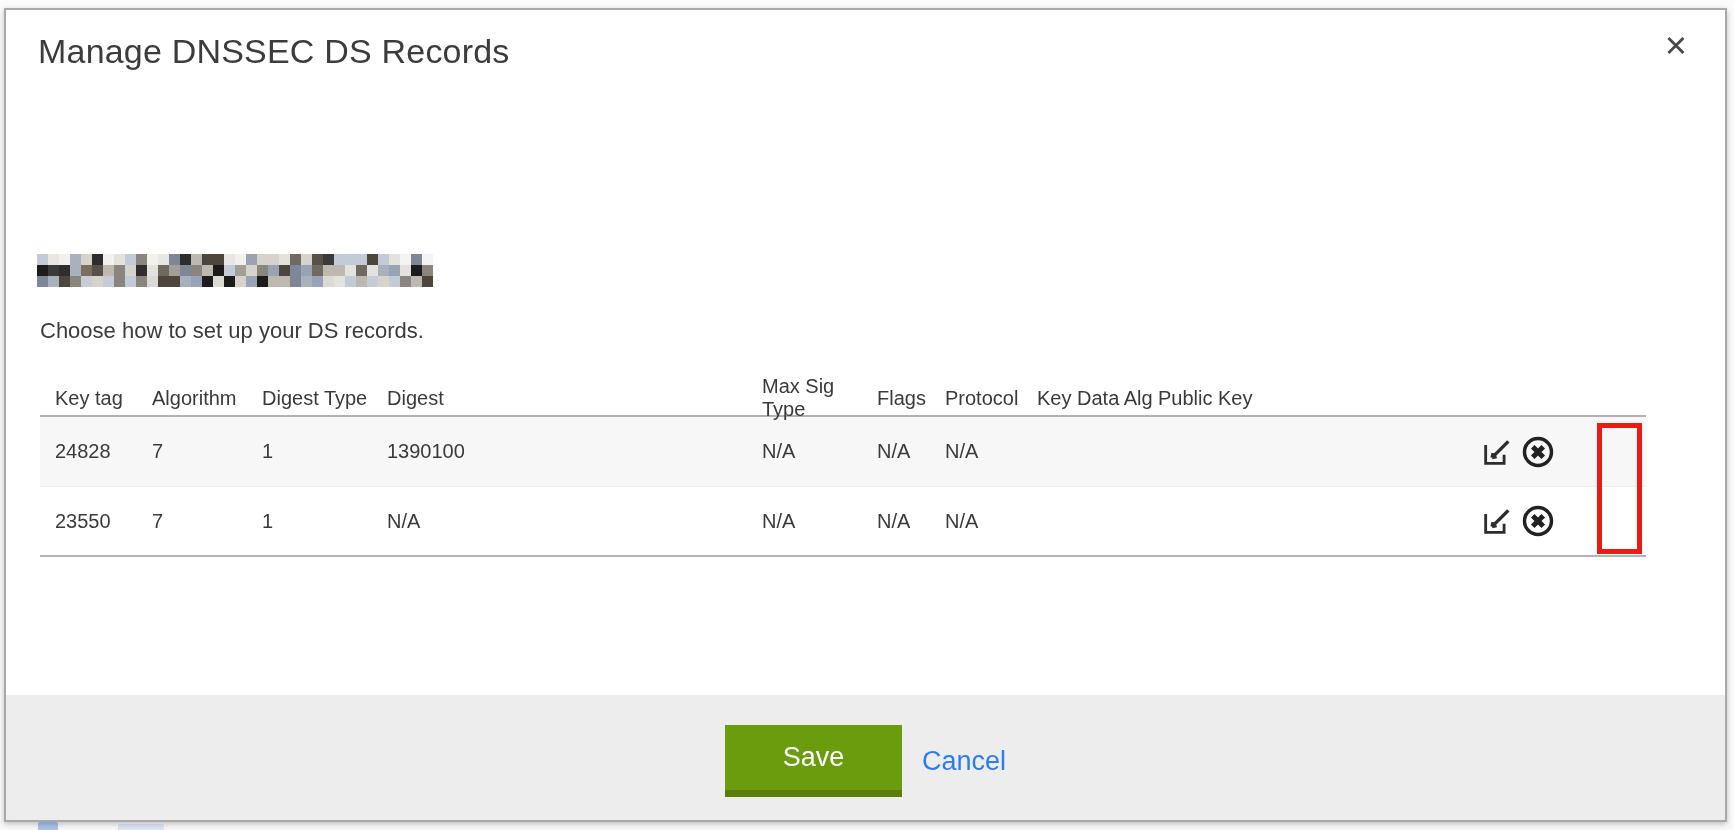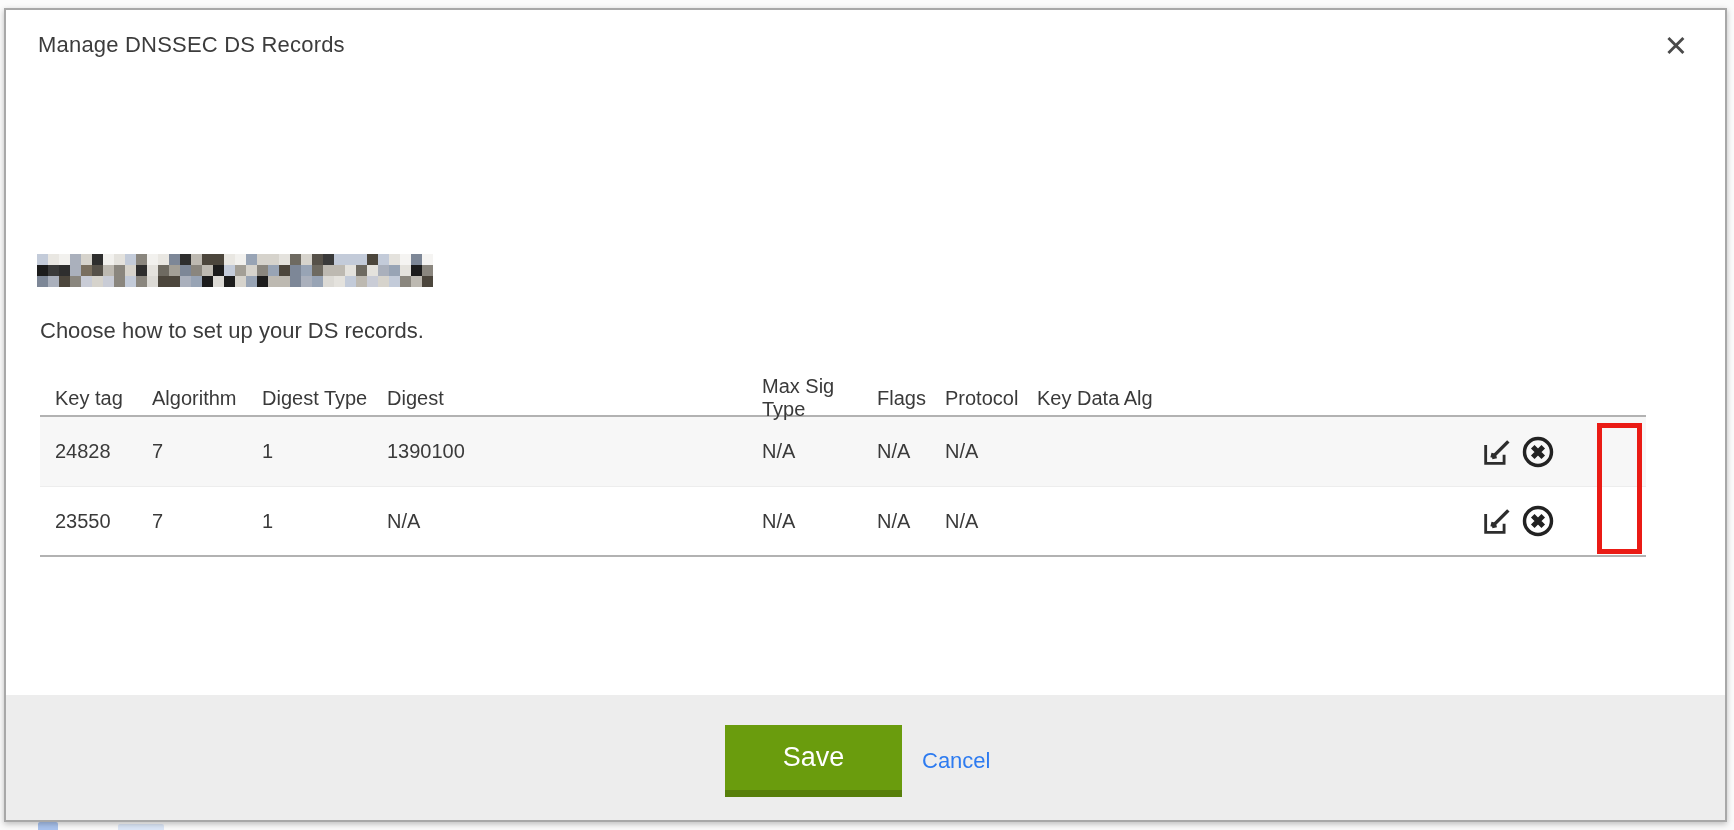--- a/index.html
+++ b/index.html
@@ -5,21 +5,21 @@
   * { margin:0; padding:0; box-sizing:border-box; }
   html,body { width:1734px; height:830px; overflow:hidden;
     font-family:"Liberation Sans","DejaVu Sans",sans-serif; background:#fbfbfb; }
   .backdrop-sliver { position:absolute; left:0; top:820px; width:1734px; height:10px; background:#fafafa; }
   .backdrop-blue { position:absolute; left:38px; top:822px; width:20px; height:8px; background:#a9c3ee; border-radius:2px 2px 0 0; }
   .backdrop-blue2 { position:absolute; left:118px; top:824px; width:46px; height:6px; background:#dbe6f7; border-radius:2px 2px 0 0; }
 
   .modal { position:absolute; left:4px; top:8px; width:1723px; height:814px;
     background:#ffffff; border:2px solid #a8a8a8; box-shadow:0 2px 6px rgba(0,0,0,.25); }
 
-  .modal-title { position:absolute; left:32px; top:22px; font-size:22px; color:#3c3c3c; letter-spacing:.2px; }
+  .modal-title { position:absolute; left:32px; top:22px; font-size:34px; color:#3c3c3c; letter-spacing:.2px; }
   .close-btn { position:absolute; left:1650px; top:16px; width:40px; height:40px;
     font-size:29px; font-weight:bold; color:#4a4a4a; text-align:center; line-height:40px; cursor:pointer; }
 
   .domain-mosaic { position:absolute; left:31px; top:244px; width:396px; height:33px;
     display:grid; grid-template-columns:repeat(36,11px); grid-template-rows:repeat(3,11px); }
   .domain-mosaic div { width:11px; height:11px; }
 
   .instruction { position:absolute; left:34px; top:308px; font-size:22px; color:#3c3c3c; }
 
   .ds-table { position:absolute; left:34px; top:365px; width:1606px; font-size:20px; color:#3a3a3a; }
@@ -36,21 +36,21 @@
     border:5px solid #ea1b15; pointer-events:none; z-index:10; }
 
   .add-ds-btn { position:absolute; left:36px; top:563px; width:235px; height:45px;
     background:#ffffff; border:3px solid #6aa30d; color:#67a50e; font-size:22px;
     font-family:"Liberation Sans",sans-serif; cursor:pointer; }
 
   .modal-footer { position:absolute; left:0; bottom:0; width:100%; height:125px; background:#ededed; }
   .save-btn { position:absolute; left:719px; top:715px; width:177px; height:72px;
     background:#6a9c0d; border:none; border-bottom:7px solid #577f0a; color:#ffffff;
     font-size:27px; font-family:"Liberation Sans",sans-serif; cursor:pointer; }
-  .cancel-link { position:absolute; left:916px; top:735px; font-size:22px; color:#2d7bf0;
+  .cancel-link { position:absolute; left:916px; top:735px; font-size:27px; color:#2d7bf0;
     text-decoration:none; cursor:pointer; line-height:32px; }
 </style>
 </head>
 <body>
 
 <div class="backdrop-sliver"></div>
 <div class="backdrop-blue"></div>
 <div class="backdrop-blue2"></div>
 
 <div class="modal">
@@ -174,20 +174,21 @@
   <div class="ds-table">
     <div class="t-row t-head">
       <div>Key tag</div>
       <div>Algorithm</div>
       <div>Digest Type</div>
       <div>Digest</div>
       <div>Max Sig Type</div>
       <div>Flags</div>
       <div>Protocol</div>
       <div>Key Data Alg</div>
+      <div>Public Key</div>
       <div></div>
     </div>
 
     <div class="t-row t-body-row odd">
       <div>24828</div>
       <div>7</div>
       <div>1</div>
       <div>1390100</div>
       <div>N/A</div>
       <div>N/A</div>

